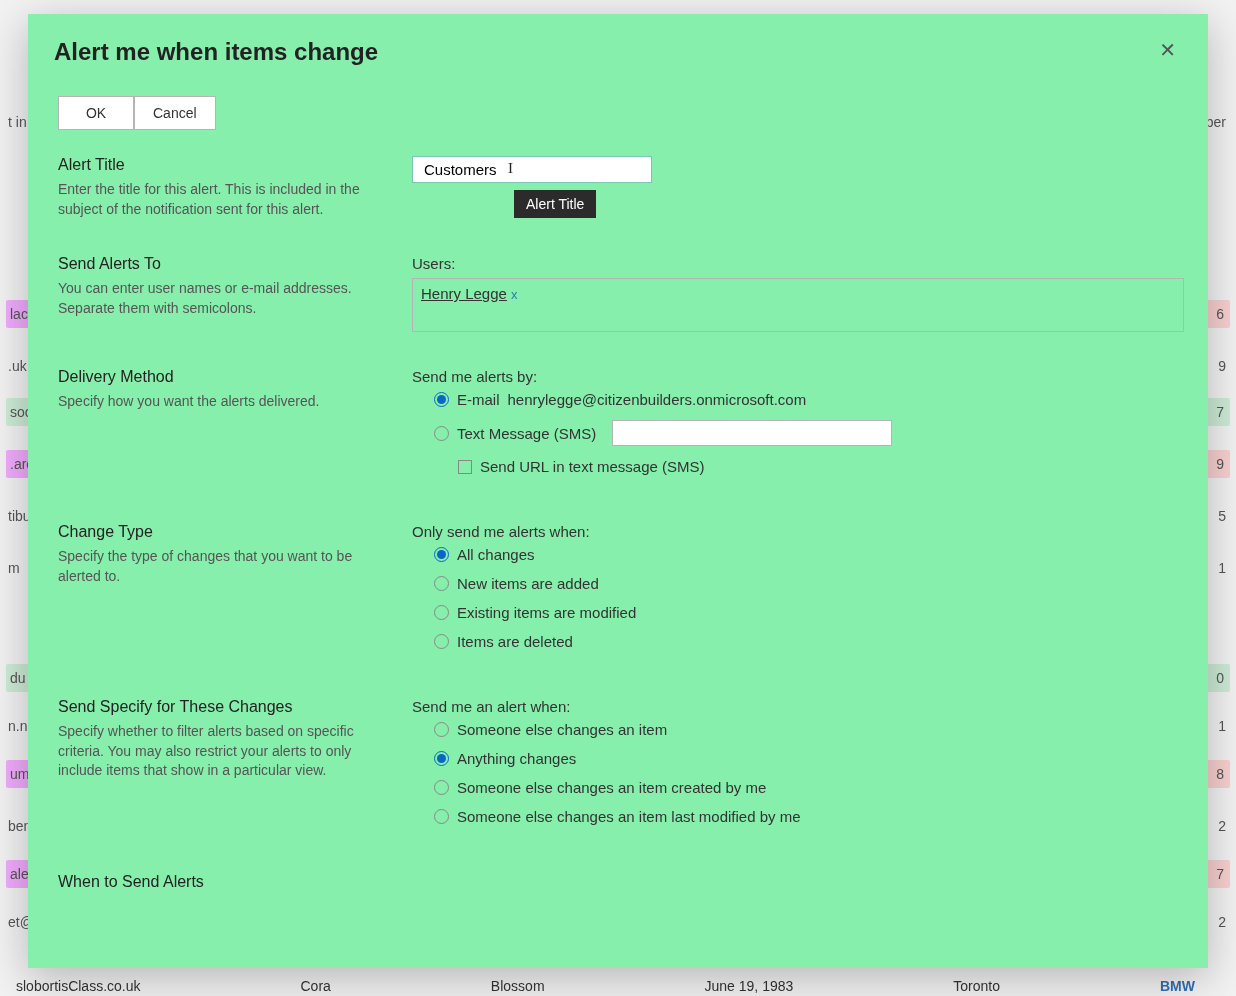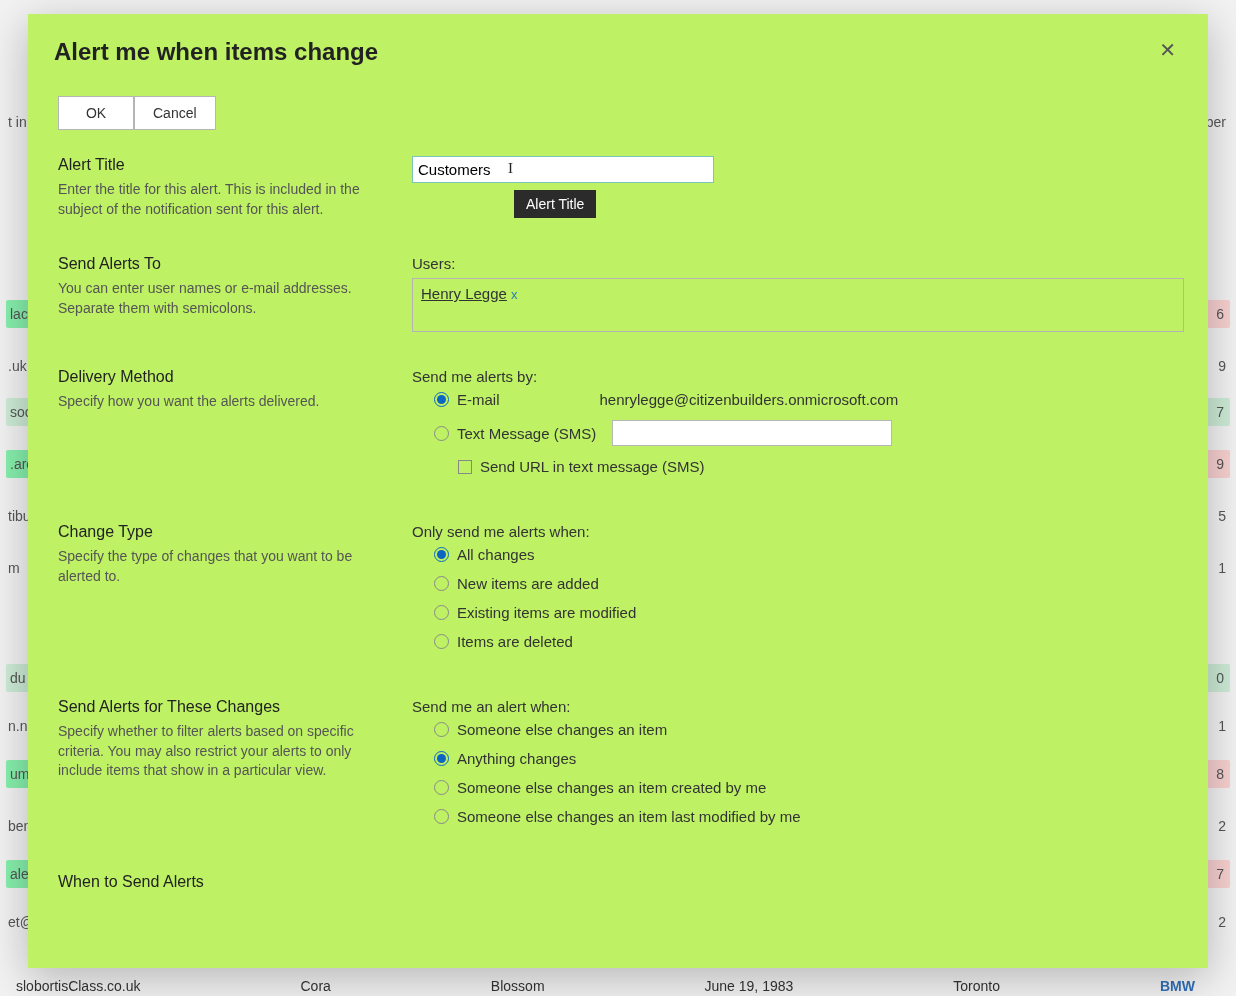--- a/index.html
+++ b/index.html
@@ -29,21 +29,21 @@
     align-items: center;
     padding: 0 6px;
     font-size: 14px;
     color: #555;
   }
   .bg-left  { width: 28px;  overflow: hidden; text-align: left;  padding-left: 2px; }
   .bg-right { width: 28px;  overflow: hidden; text-align: right; padding-right: 4px; }
   .bg-pink  .bg-right { background: #f7d0cf; padding: 6px 6px; border-radius: 2px; }
   .bg-green .bg-right { background: #ccebd6; padding: 6px 6px; border-radius: 2px; }
   .bg-green .bg-left  { background: #ccebd6; padding: 6px 4px; border-radius: 2px; }
-  .bg-pink  .bg-left  { background: #86efac; padding: 6px 4px; border-radius: 2px; }
+  .bg-pink  .bg-left  { background: #f0abfc; padding: 6px 4px; border-radius: 2px; }
   .bg-bottom {
     position: absolute;
     bottom: 0; left: 16px; right: 0;
     height: 20px;
     display: flex;
     gap: 160px;
     padding-left: 0;
     color: #333;
     font-size: 14px;
     align-items: center;
@@ -51,21 +51,21 @@
   }
   .bg-bottom span.link { color: #2f6fb8; font-weight: 600; }
 
   
   .modal {
     position: absolute;
     top: 14px;
     left: 28px;
     right: 28px;
     bottom: 28px;
-    background: #bef264;
+    background: #86efac;
     box-shadow: 0 10px 40px rgba(0,0,0,.25);
     z-index: 10;
     display: flex;
     flex-direction: column;
     padding: 10px 0 0 0;
   }
   .modal-header {
     display: flex;
     align-items: flex-start;
     padding: 14px 26px 0 26px;
@@ -130,22 +130,22 @@
     color: #555;
     line-height: 1.4;
   }
   .section .right {
     flex: 1;
     font-size: 15px;
     color: #333;
   }
 
   .text-input {
-    width: 302px;
-    padding: 4px 5px;
+    width: 240px;
+    padding: 4px 11px;
     font-size: 15px;
     border: 1px solid #7ac4b8;
     outline: none;
     position: relative;
   }
   .input-wrap { position: relative; display: inline-block; }
   .caret {
     position: absolute;
     left: 96px;
     top: 4px;
@@ -219,21 +219,20 @@
     display: inline-block;
     flex: 0 0 auto;
   }
   .sms-input {
     border: 1px solid #b5b5b5;
     width: 280px;
     height: 26px;
     margin-left: 8px;
   }
   .email-addr {
-    margin-left: 92px;
   }
 
   .indent { margin-left: 22px; }
 </style>
 </head>
 <body>
 
 <div class="bg-rows" id="bg-rows-container">
     <div class="bg-row " style="top: 98px;">
       <span class="bg-left">t in</span>
@@ -383,21 +382,21 @@
         </div>
         <div class="radio-line indent">
           <span class="radio"></span>
           <span>Items are deleted</span>
         </div>
       </div>
     </div>
 
     <div class="section">
       <div class="left">
-        <h4>Send Alerts for These Changes</h4>
+        <h4>Send Specify for These Changes</h4>
         <p>Specify whether to filter alerts based on specific criteria. You may also restrict your alerts to only include items that show in a particular view.</p>
       </div>
       <div class="right">
         <span class="field-label">Send me an alert when:</span>
         <div class="radio-line indent">
           <span class="radio"></span>
           <span>Someone else changes an item</span>
         </div>
         <div class="radio-line indent">
           <span class="radio checked"></span>

